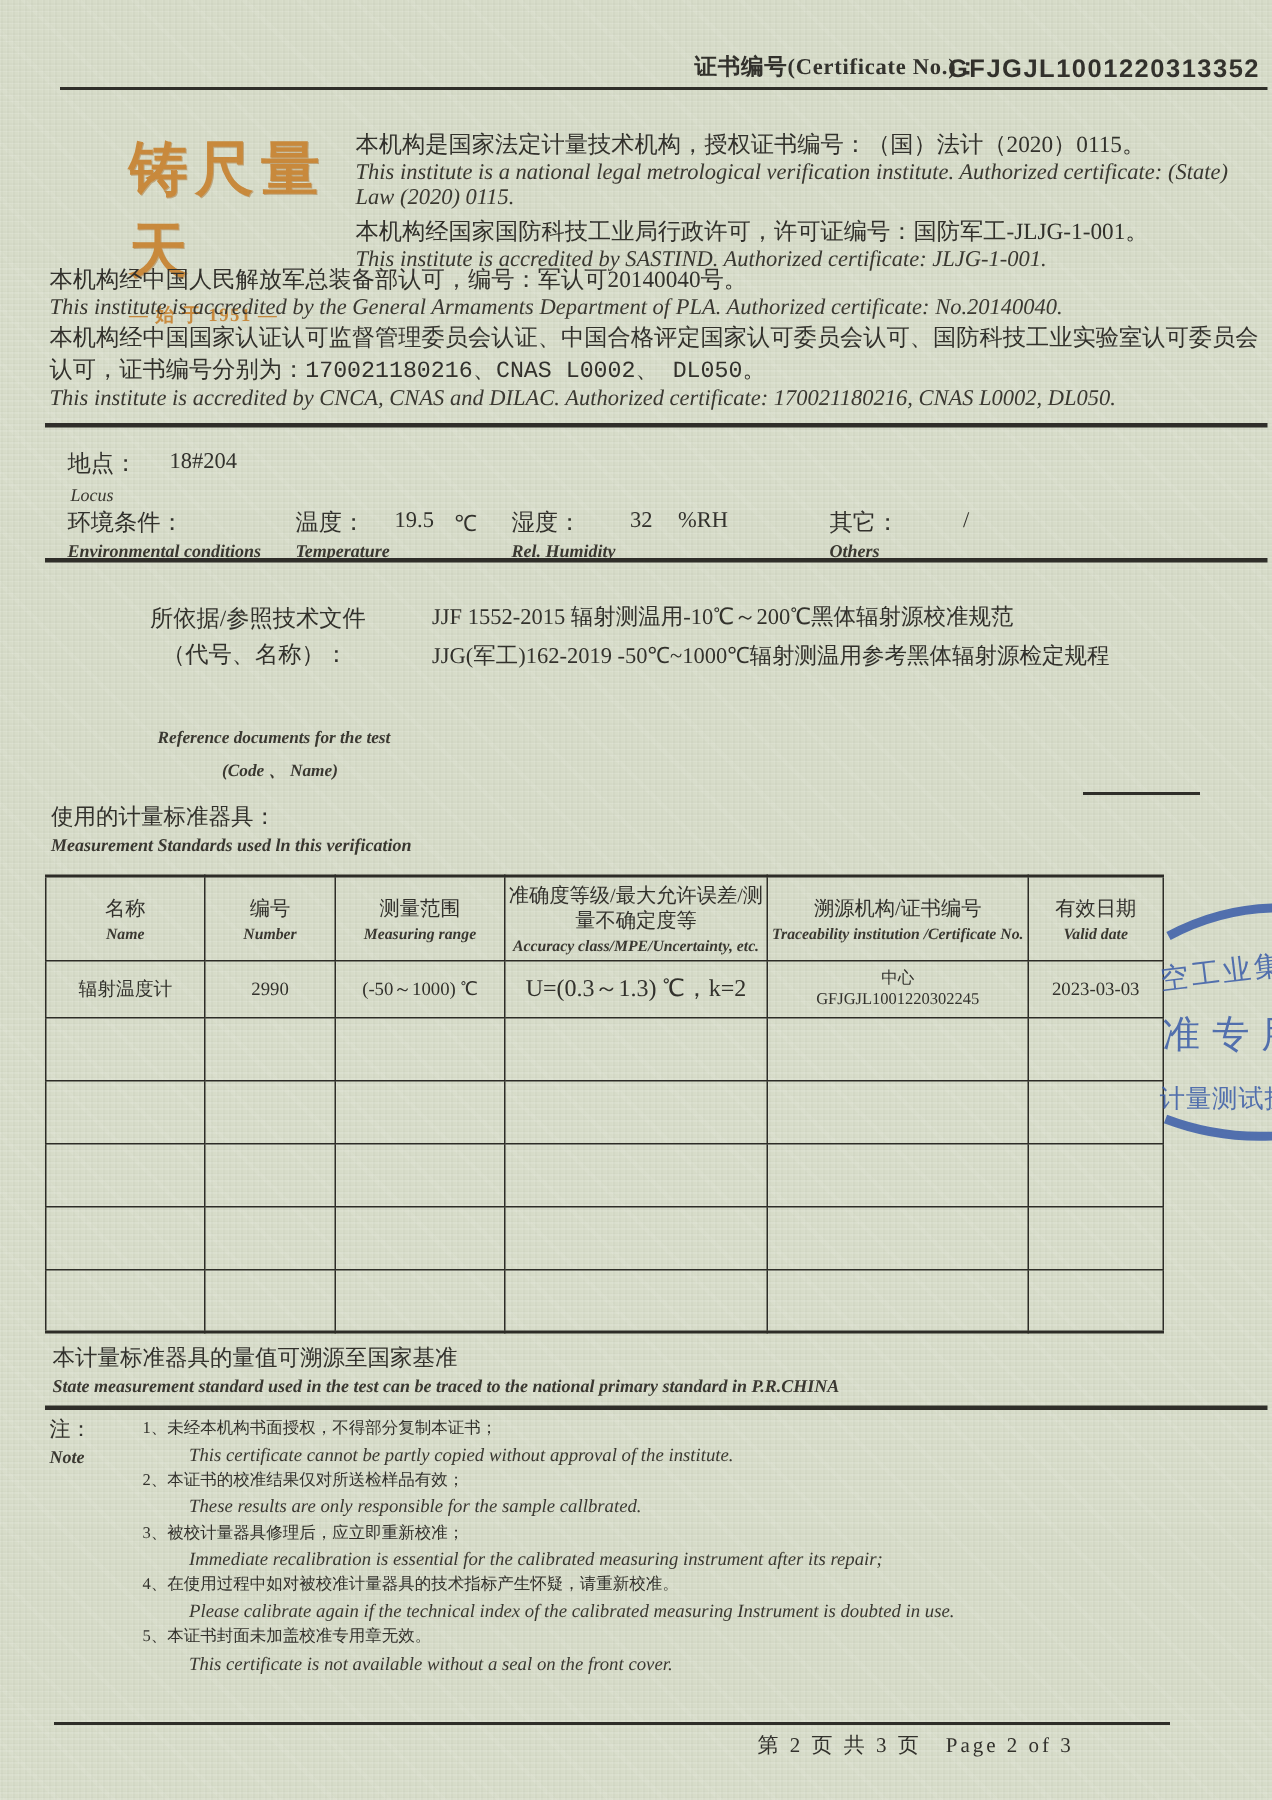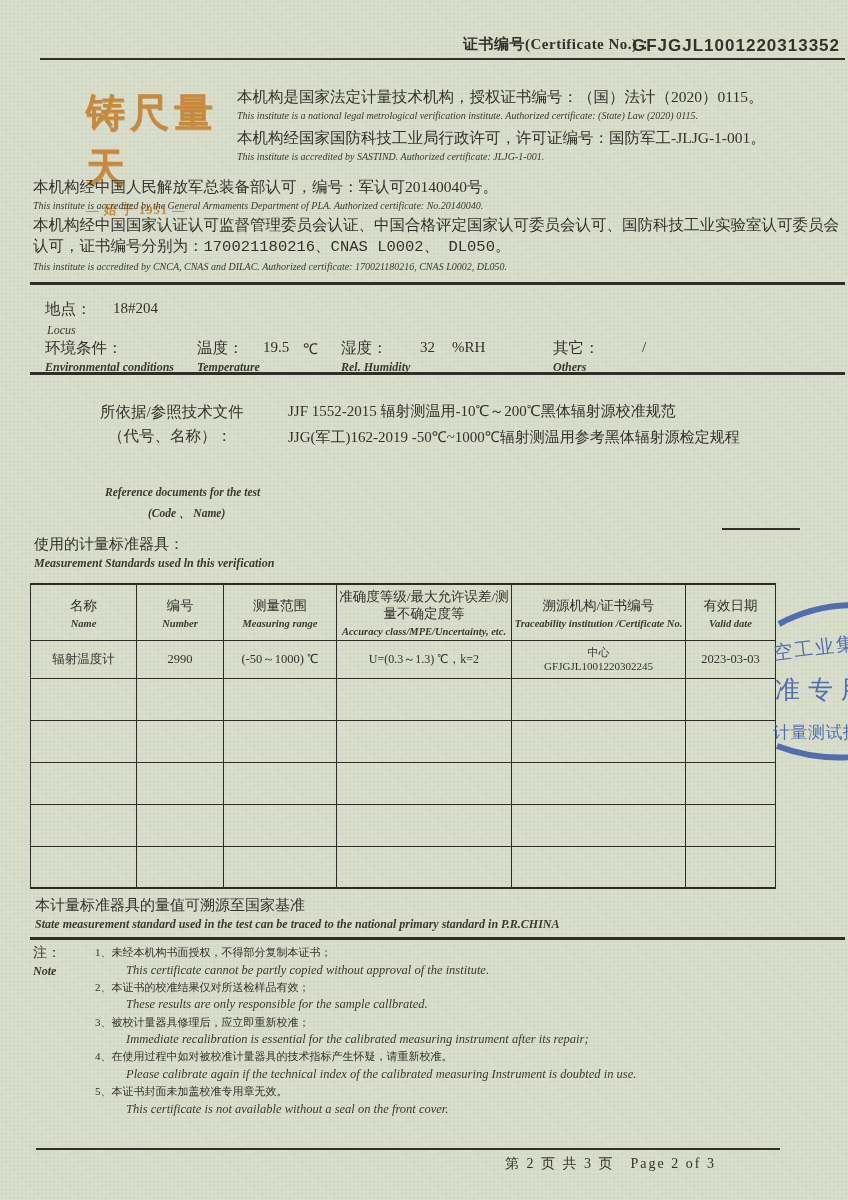--- a/index.html
+++ b/index.html
@@ -25,21 +25,21 @@
   .rule{position:absolute;background:#2f2e29;}
   .cert-label{font-size:15px;font-weight:bold;letter-spacing:0.5px;}
   .cert-value{font-size:17px;font-weight:bold;font-family:"Liberation Sans", sans-serif;letter-spacing:1px;}
   .logo-title{
     font-size:39px;font-weight:bold;color:#c8893c;letter-spacing:5px;
     text-shadow:0.6px 0.8px 0 rgba(160,100,30,0.45);
     transform:scaleY(1.02);
   }
   .logo-sub{font-size:12.5px;color:#c8893c;font-weight:bold;letter-spacing:1px;}
   .acc-cn{font-size:15.5px;line-height:21px;}
-  .acc-en{font-size:10px;line-height:17px;font-style:italic;}
+  .acc-en{font-size:15px;line-height:17px;font-style:italic;}
   .lbl-cn{font-size:15.5px;}
   .lbl-en{font-size:12px;}
   .val{font-size:15px;font-family:"Liberation Serif", serif;}
   .sec-title-cn{font-size:15px;}
   .sec-title-en{font-size:12px;font-weight:bold;}
   table.std{
     border-collapse:collapse;table-layout:fixed;
     width:745px;
     font-size:12.5px;
   }
@@ -157,21 +157,21 @@
           </th>
       <th>
             <div class="th-cn">有效日期</div>
             <div class="th-en">Valid date</div>
           </th>
     </tr>
     <tr style="height:38px;">
       <td>辐射温度计</td>
       <td>2990</td>
       <td>(-50～1000) ℃</td>
-      <td style="font-size:12px;">U=(0.3～1.3) ℃，k=2</td>
+      <td style="font-size:16px;">U=(0.3～1.3) ℃，k=2</td>
       <td>
         <div class="cell-sub">中心</div>
         <div class="cell-sub">GFJGJL1001220302245</div>
       </td>
       <td>2023-03-03</td>
     </tr>
     <tr style="height:42px;">
           <td></td>
           <td></td>
           <td></td>

